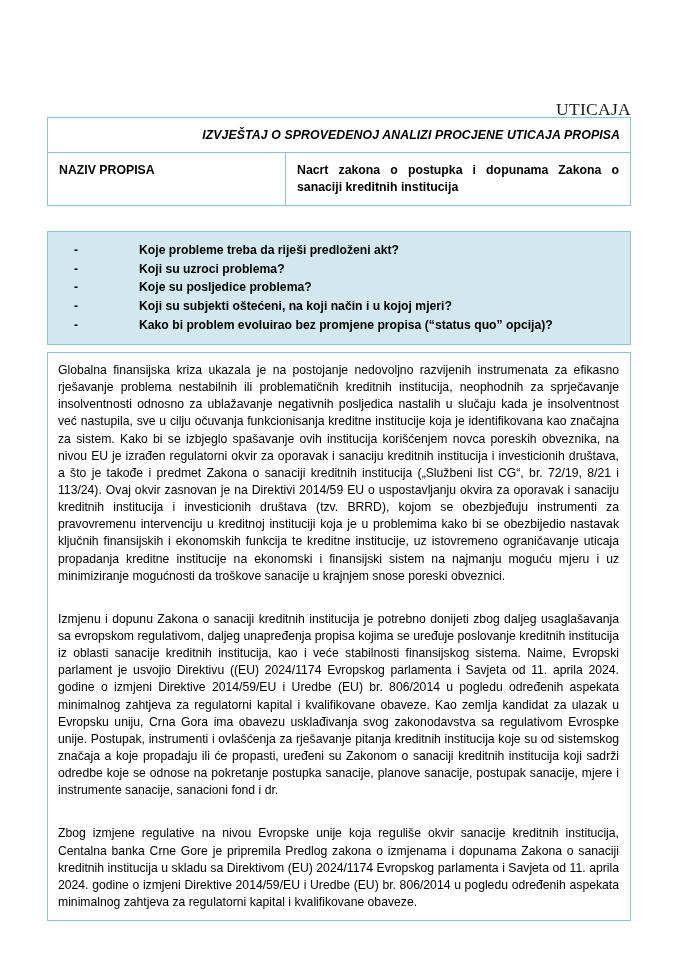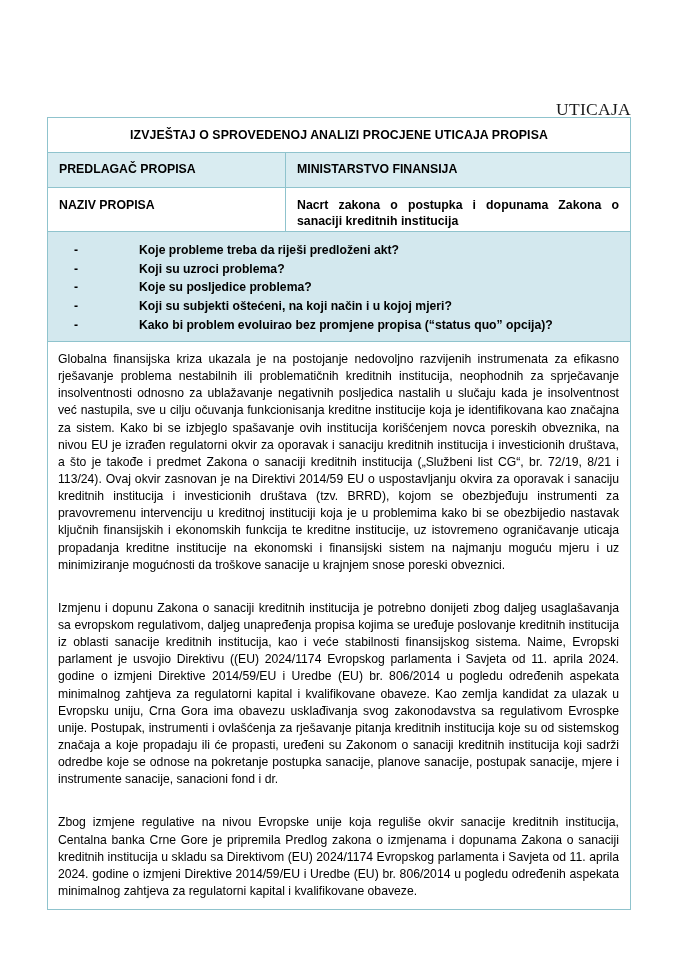--- a/index.html
+++ b/index.html
@@ -70,22 +70,23 @@
   .ft-cell {
     box-sizing: border-box;
     padding: 8px 11px 9px 11px;
     font-size: 12.3px;
     font-weight: bold;
     line-height: 1.33;
   }
   .ft-cell.title-cell {
     padding: 9px 10px 9px 10px;
     letter-spacing: 0.1px;
-    text-align: center;
+    text-align: right;
     width: 100%;
+    font-style: italic;
   }
   .ft-cell.label-cell {
     width: 238px;
     flex: 0 0 238px;
     border-right: 1px solid #8fc3cd;
   }
   .ft-cell.value-cell {
     flex: 1 1 auto;
     text-align: justify;
     text-align-last: left;
@@ -124,21 +125,21 @@
     padding-left: 14px;
     box-sizing: border-box;
   }
   .qb-text {
     flex: 1 1 auto;
     padding-left: 47px;
   }
 
   
   .prose-box {
-    top: 341px;
+    top: 352px;
     padding: 9px 11px 9px 10px;
   }
   .prose-p {
     margin: 0;
     font-size: 12.2px;
     line-height: 1.405;
     text-align: justify;
     text-align-last: left;
     hyphens: none;
   }
@@ -152,24 +153,20 @@
 <div class="page">
 
   <div class="doc-kicker">UTICAJA</div>
 
   <div class="frame form-table">
 
     <div class="ft-row title-row">
       <div class="ft-cell title-cell">IZVJEŠTAJ O SPROVEDENOJ ANALIZI PROCJENE UTICAJA PROPISA</div>
     </div>
 
-    <div class="ft-row shaded">
-      <div class="ft-cell label-cell">PREDLAGAČ PROPISA</div>
-      <div class="ft-cell value-cell">MINISTARSTVO FINANSIJA</div>
-    </div>
 
     <div class="ft-row tall">
       <div class="ft-cell label-cell">NAZIV PROPISA</div>
       <div class="ft-cell value-cell">Nacrt zakona o postupka i dopunama Zakona o sanaciji kreditnih institucija</div>
     </div>
 
   </div>
 
   <div class="frame question-box">
 

